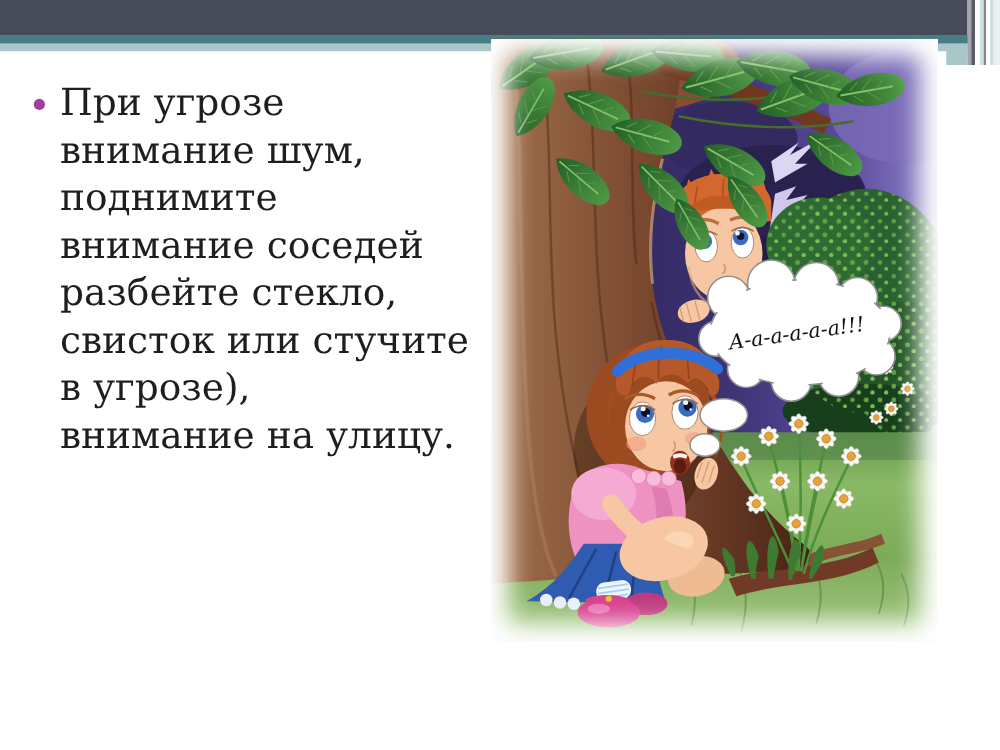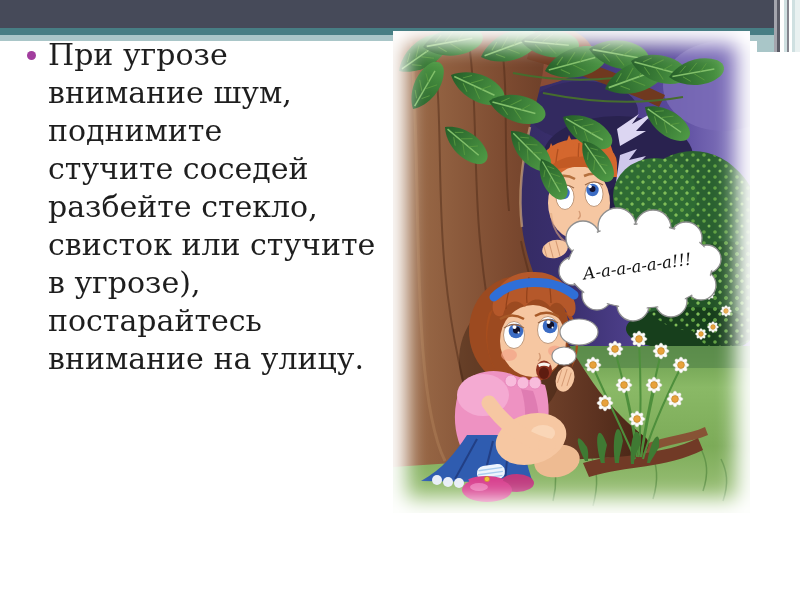--- a/index.html
+++ b/index.html
@@ -17,21 +17,21 @@
   .corner-stripes .s{height:52px;}
   .s1{width:3px;background:#a4a5ad;}
   .s2{width:3px;background:#5a5b66;}
   .s3{width:4px;background:#ffffff;}
   .s4{width:3px;background:#cfe0e1;}
   .s5{width:2px;background:#84858e;}
   .s6{width:3px;background:#ffffff;}
   .s7{width:3px;background:#cfe0e1;}
   .s8{width:5px;background:#e9f1f1;}
   
-  .bullet-item{position:absolute;left:20px;top:36px;display:flex;align-items:flex-start;}
+  .bullet-item{position:absolute;left:20px;top:64px;display:flex;align-items:flex-start;}
   .bullet-marker{
     flex:0 0 auto;width:9px;height:9px;border-radius:50%;
     background:#a23e9e;margin:15px 12px 0 7px;
   }
   .bullet-text{color:#1e1e1e;}
   .bullet-text .line{
     font-size:30px;line-height:38px;white-space:nowrap;letter-spacing:0;
   }
   
   .illustration{
@@ -62,25 +62,24 @@
     <div class="s s7"></div>
     <div class="s s8"></div>
   </div>
 
   <div class="bullet-item">
     <div class="bullet-marker"></div>
     <div class="bullet-text">
       <div class="line">При угрозе</div>
       <div class="line">внимание шум,</div>
       <div class="line">поднимите</div>
-      <div class="line">стучите соседей</div>
+      <div class="line">внимание соседей</div>
       <div class="line">разбейте стекло,</div>
       <div class="line">свисток или стучите</div>
       <div class="line">в угрозе),</div>
-      <div class="line">постарайтесь</div>
       <div class="line">внимание на улицу.</div>
     </div>
   </div>
 
   <div class="illustration">
     <svg viewBox="0 0 357 482" xmlns="http://www.w3.org/2000/svg">
       <defs>
         <linearGradient id="skyG" x1="0" y1="0" x2="1" y2="0">
           <stop offset="0" stop-color="#2e2656"></stop>
             <stop offset="0.4" stop-color="#3a2f6e"></stop>

